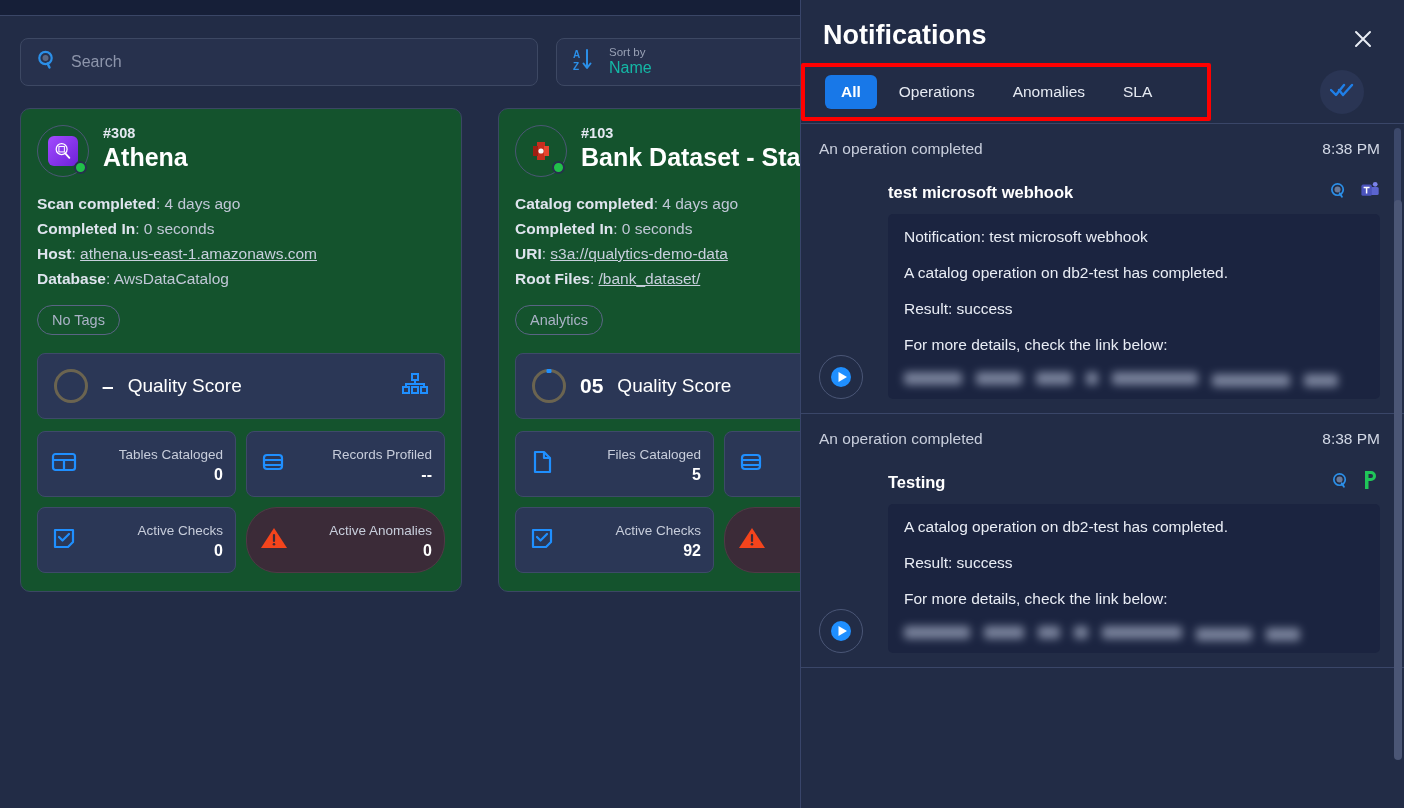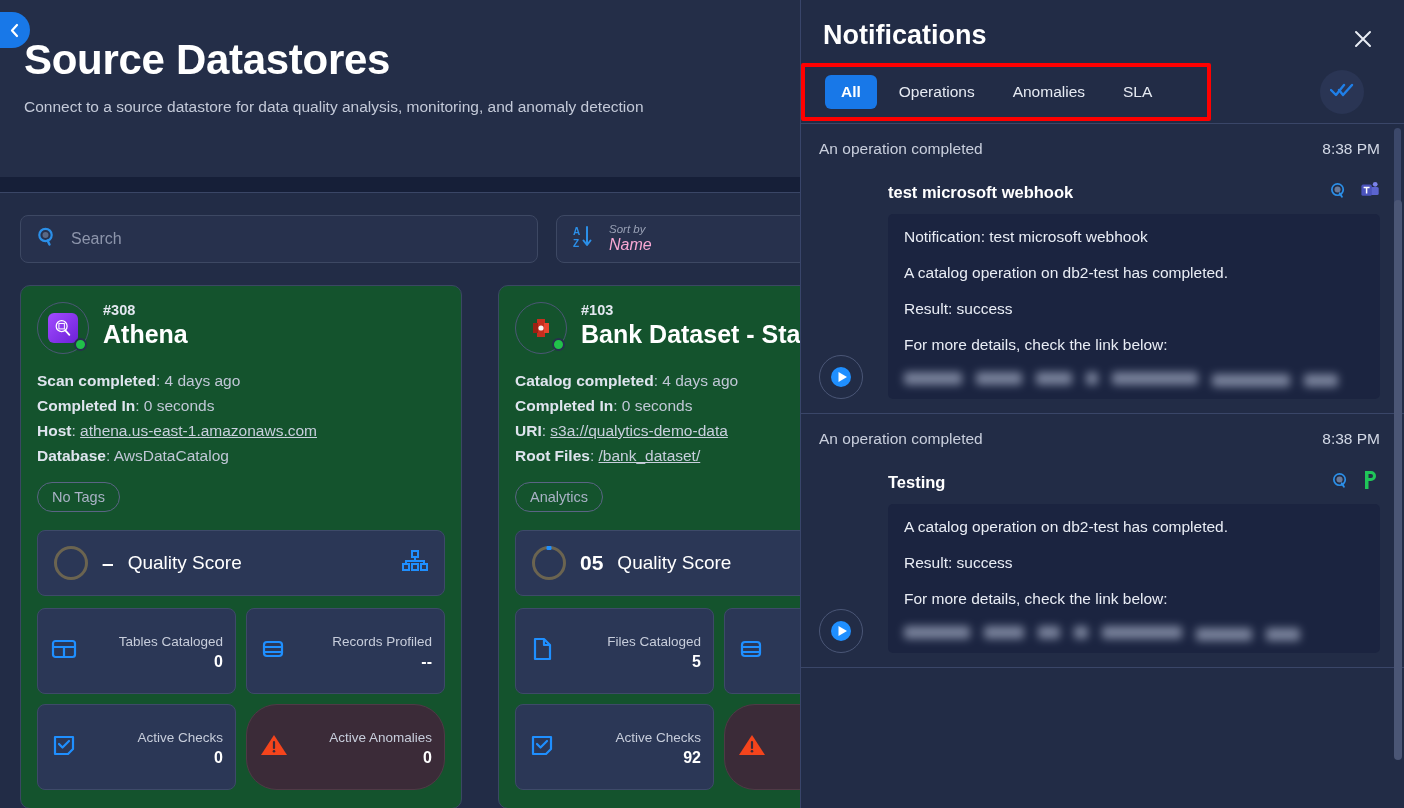--- a/index.html
+++ b/index.html
@@ -77,23 +77,23 @@
   .sort-box {
     width: 330px; height: 48px;
     background: #27314d;
     border: 1px solid #3d4863;
     border-radius: 8px;
     display: flex; align-items: center;
     padding: 0 14px;
     gap: 12px;
     position: relative;
   }
-  .sort-labels { display: flex; flex-direction: column; line-height: 1.15; font-style: italic; }
+  .sort-labels { display: flex; flex-direction: column; line-height: 1.15; }
   .sort-small { font-size: 11.5px; color: #99a1b5; }
-  .sort-value { font-size: 16px; color: #f9a8d4; }
+  .sort-value { font-size: 16px; color: #14b8a6; }
   .caret {
     position: absolute; right: 14px; top: 50%;
     transform: translateY(-50%);
     width: 0; height: 0;
     border-left: 7px solid transparent;
     border-right: 7px solid transparent;
     border-top: 8px solid #b9c0d0;
   }
 
   
@@ -165,21 +165,21 @@
   .score-val { font-size: 21px; font-weight: 700; color: #ffffff; }
   .score-lbl { font-size: 19px; color: #ffffff; }
   .lineage-ico { margin-left: auto; }
   .metrics {
     margin-top: 12px;
     display: grid;
     grid-template-columns: 1fr 1fr;
     gap: 10px;
   }
   .metric {
-    height: 86px;
+    height: 66px;
     background: #2b3756;
     border: 1px solid #3e4a69;
     border-radius: 8px;
     display: flex; align-items: center;
     padding: 8px 12px;
     gap: 10px;
   }
   .metric.alert { background: #3b2b38; border-color: #4f3a46; border-radius: 31px; }
   .metric-txt { margin-left: auto; text-align: right; }
   .metric-lbl { font-size: 13.5px; color: #c7cddb; }
@@ -306,31 +306,20 @@
     z-index: 30;
   }
 </style>
 </head>
 <body>
 
 <div id="app">
 
   <div class="page">
 
-    <div class="page-header">
-      <div class="back-btn">
-        <span>
-          <svg width="13" height="17" viewBox="0 0 13 17">
-              <polyline points="9,3 4,8.5 9,14" fill="none" stroke="#fff" stroke-width="2.2" stroke-linecap="round" stroke-linejoin="round"></polyline>
-            </svg>
-        </span>
-      </div>
-      <div class="page-title">Source Datastores</div>
-      <div class="page-sub">Connect to a source datastore for data quality analysis, monitoring, and anomaly detection</div>
-    </div>
 
     <div class="toolbar-band"></div>
 
     <div class="content">
       <div class="toolbar">
         <div class="search-box">
           <span>
             <svg width="24" height="24" viewBox="0 0 24 24">
               <circle cx="10.5" cy="10" r="6.2" fill="none" stroke="#2b8fe8" stroke-width="2.2"></circle>
               <circle cx="10.5" cy="10" r="3" fill="#5a6884"></circle>

